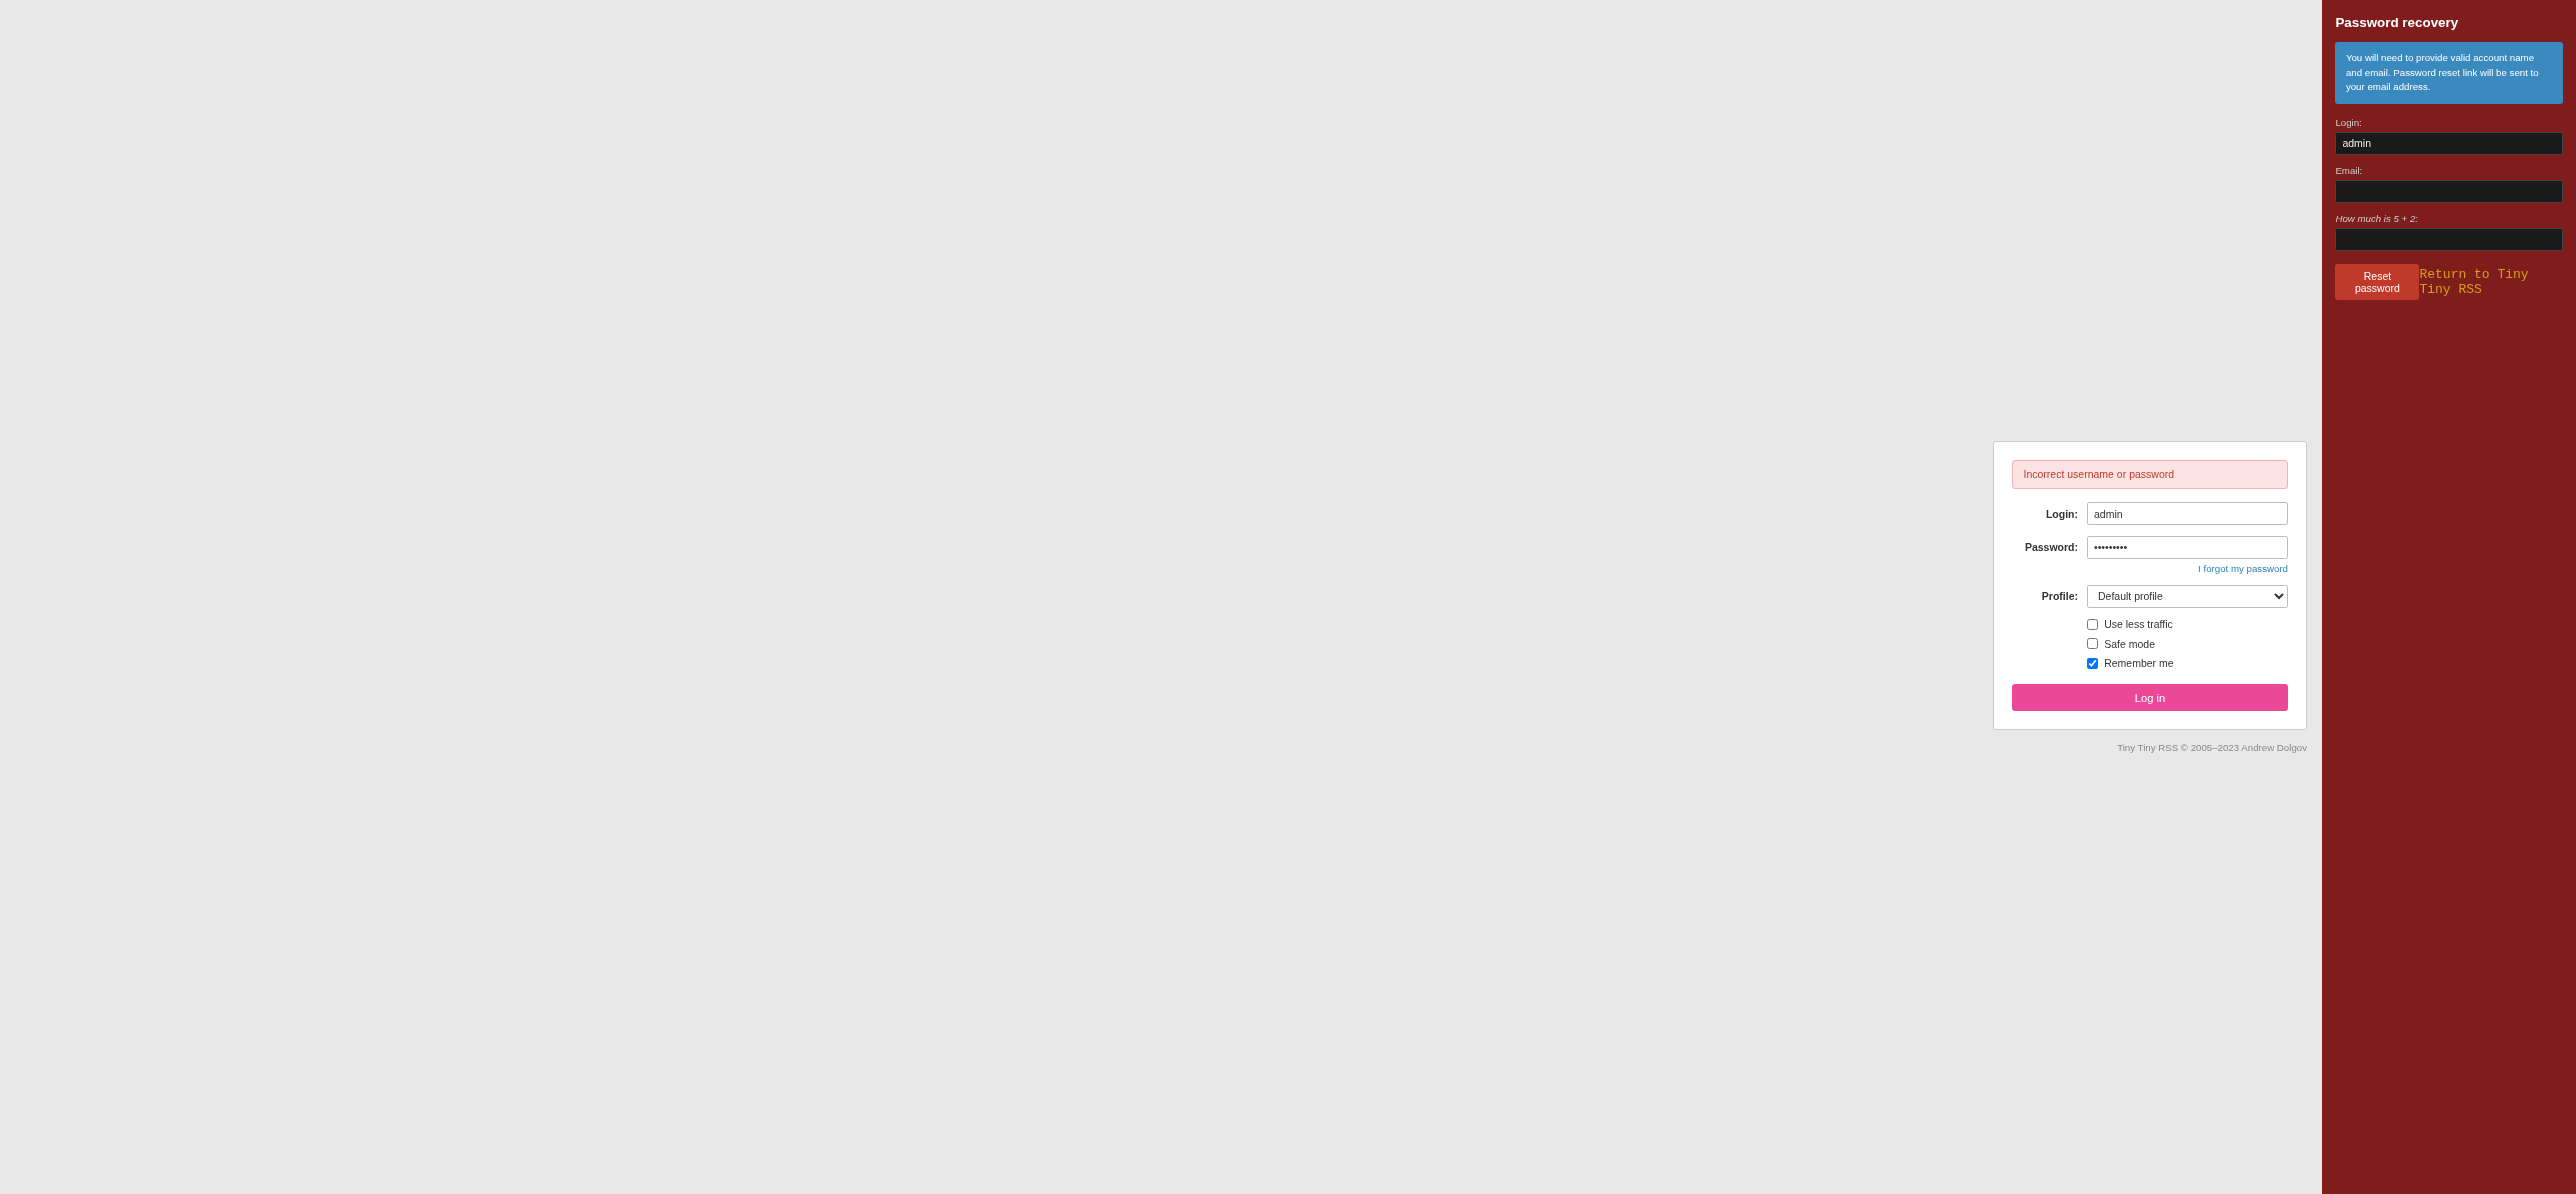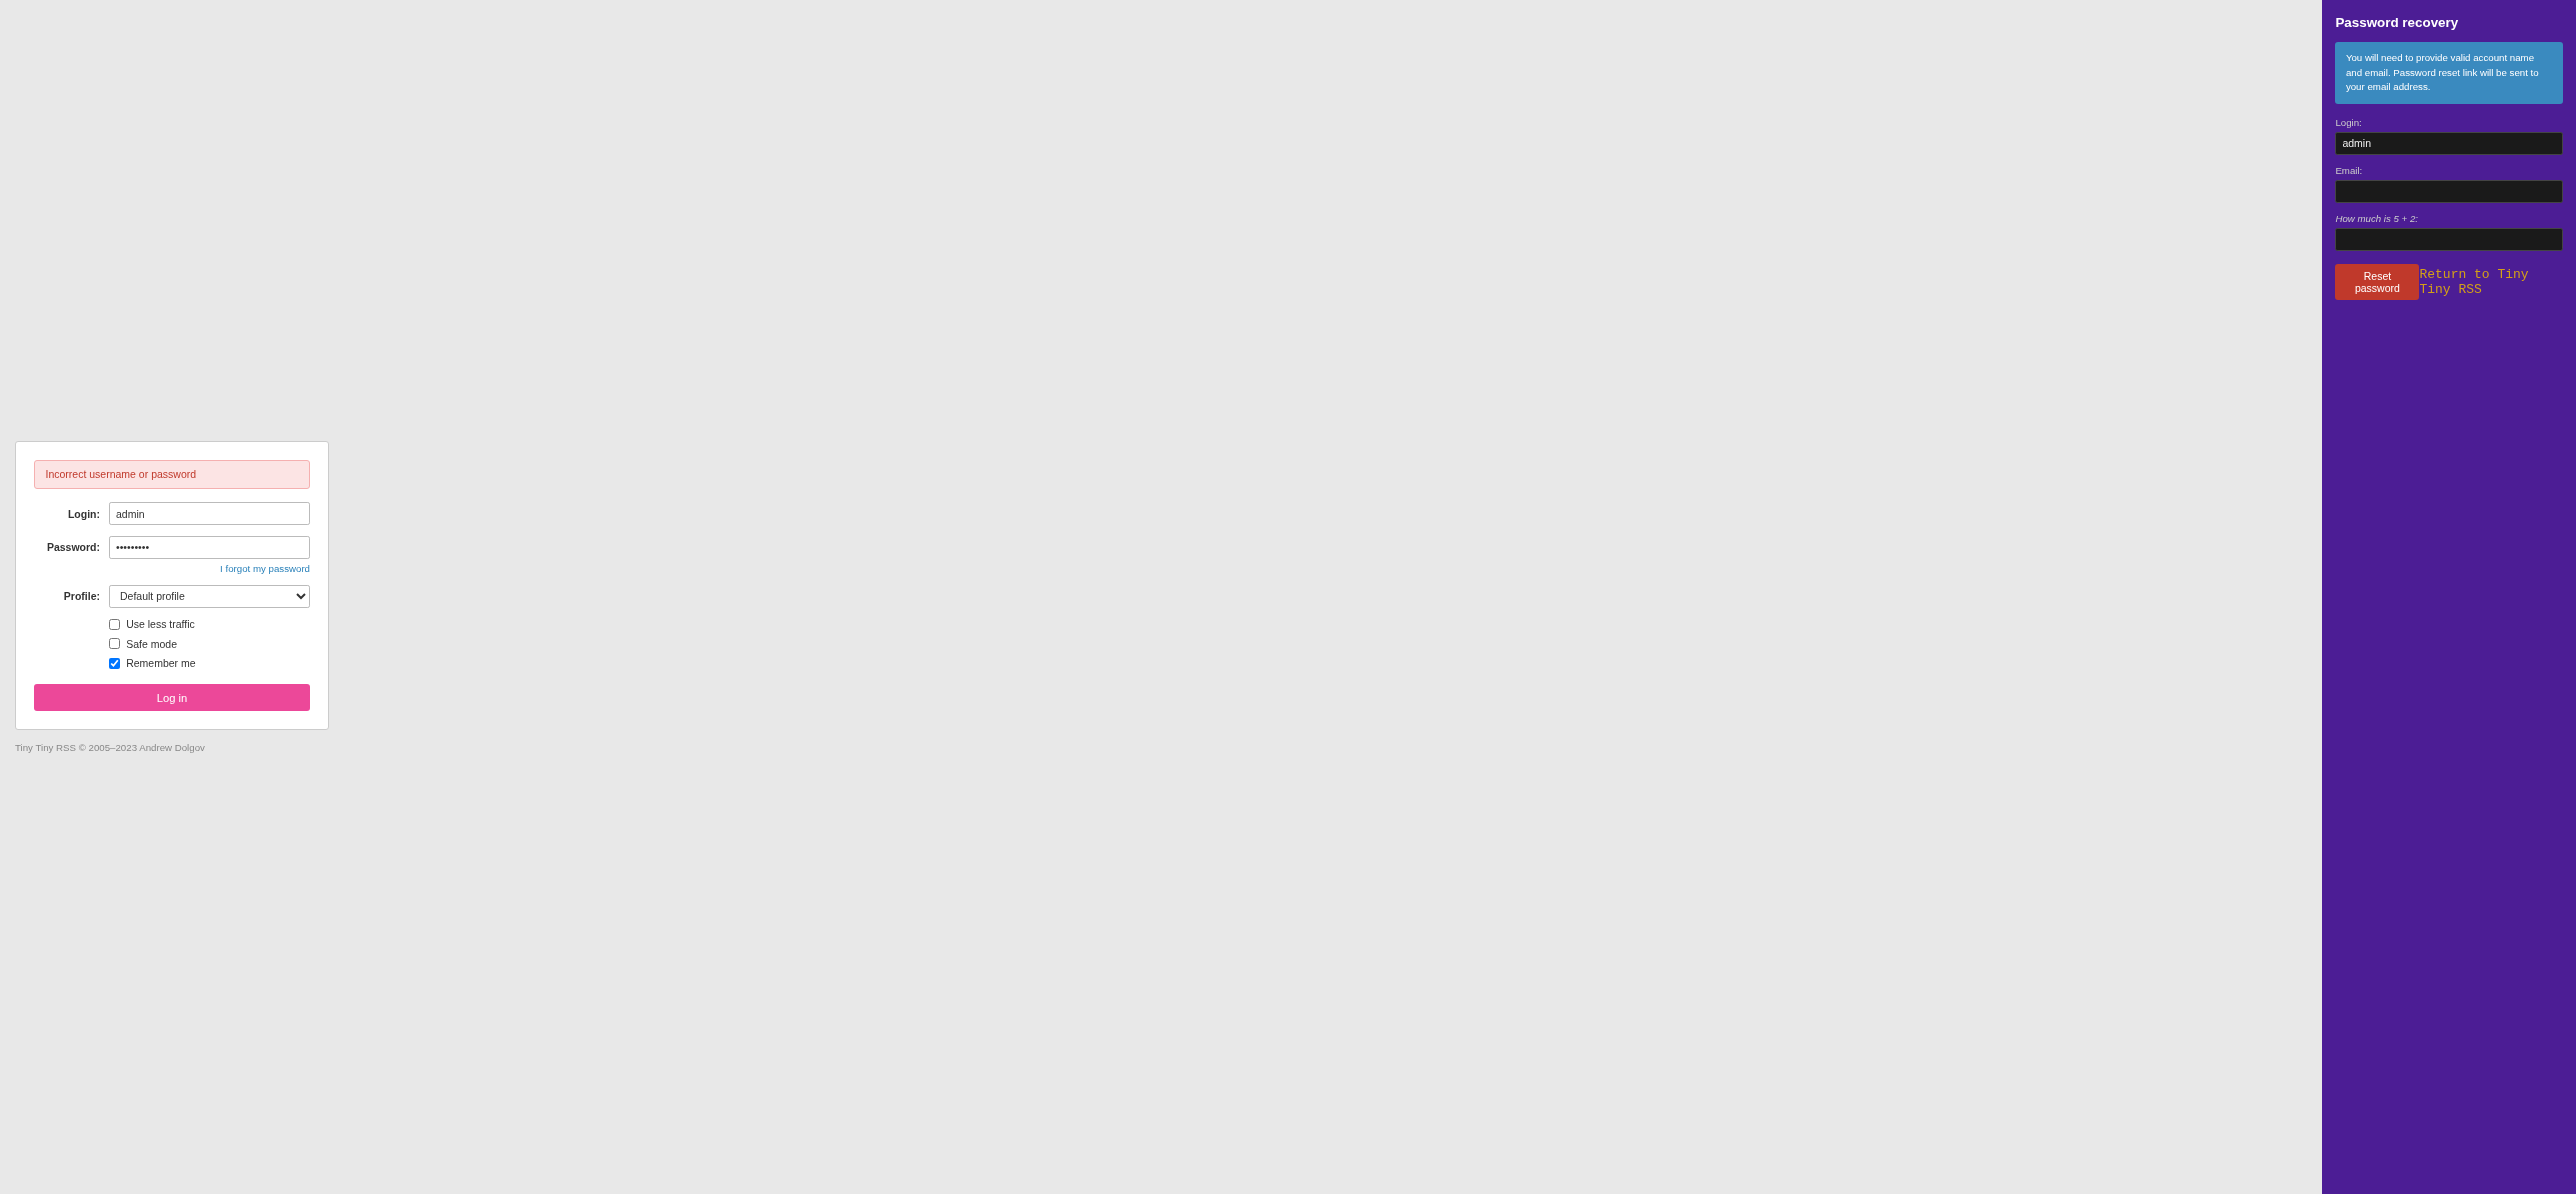--- a/index.html
+++ b/index.html
@@ -7,21 +7,21 @@
       font-family: Arial, sans-serif;
       font-size: 10.5px;
       display: flex;
       height: 100vh;
       background: #e0e0e0;
     }
     .main-area {
       flex: 1;
       display: flex;
       flex-direction: column;
-      align-items: flex-start;
+      align-items: flex-end;
       justify-content: center;
       background: #e8e8e8;
       padding: 15px;
     }
     .login-box {
       background: #fff;
       border: 0.7px solid #ccc;
       border-radius: 3px;
       padding: 18px;
       width: 314px;
@@ -112,21 +112,21 @@
     }
     .footer-text {
       margin-top: 12px;
       text-align: center;
       font-size: 9.7px;
       color: #888;
     }
     
     .sidebar {
       width: 254px;
-      background: #4c1d95;
+      background: #7f1d1d;
       color: #ccc;
       padding: 15px 13.4px;
     }
     .sidebar-title {
       color: #fff;
       font-size: 13.4px;
       font-weight: bold;
       margin-bottom: 12px;
     }
     .info-box {

